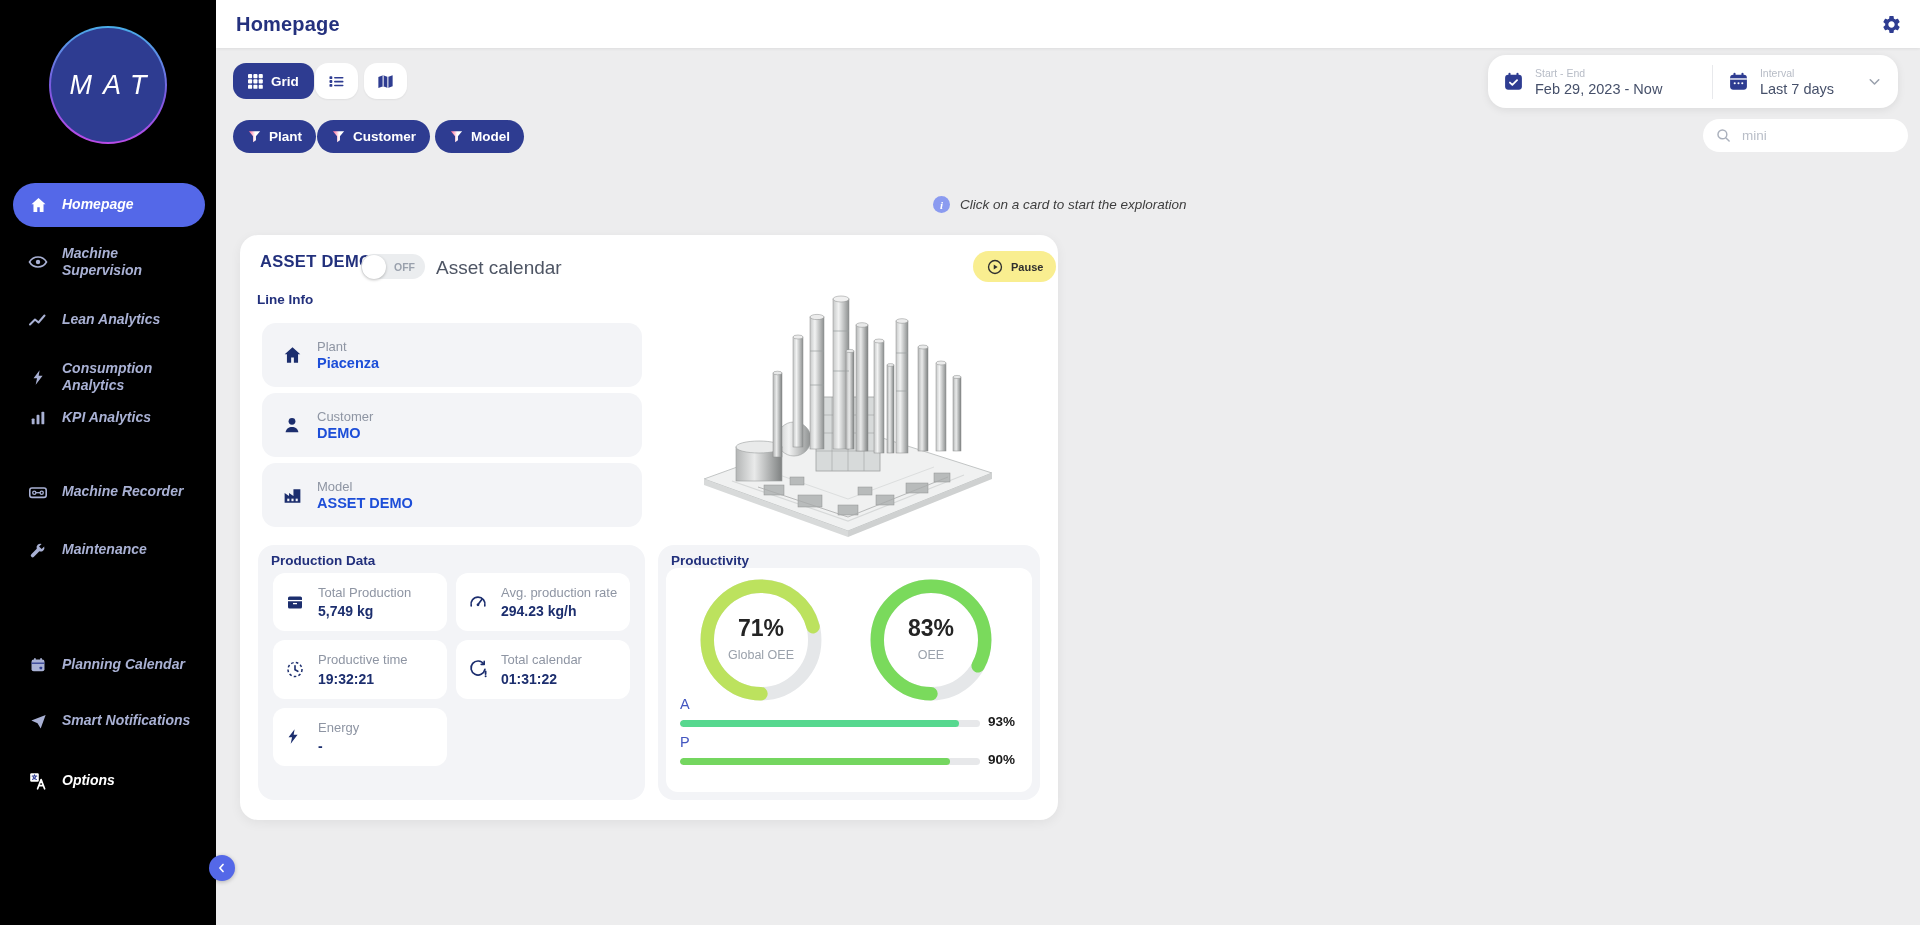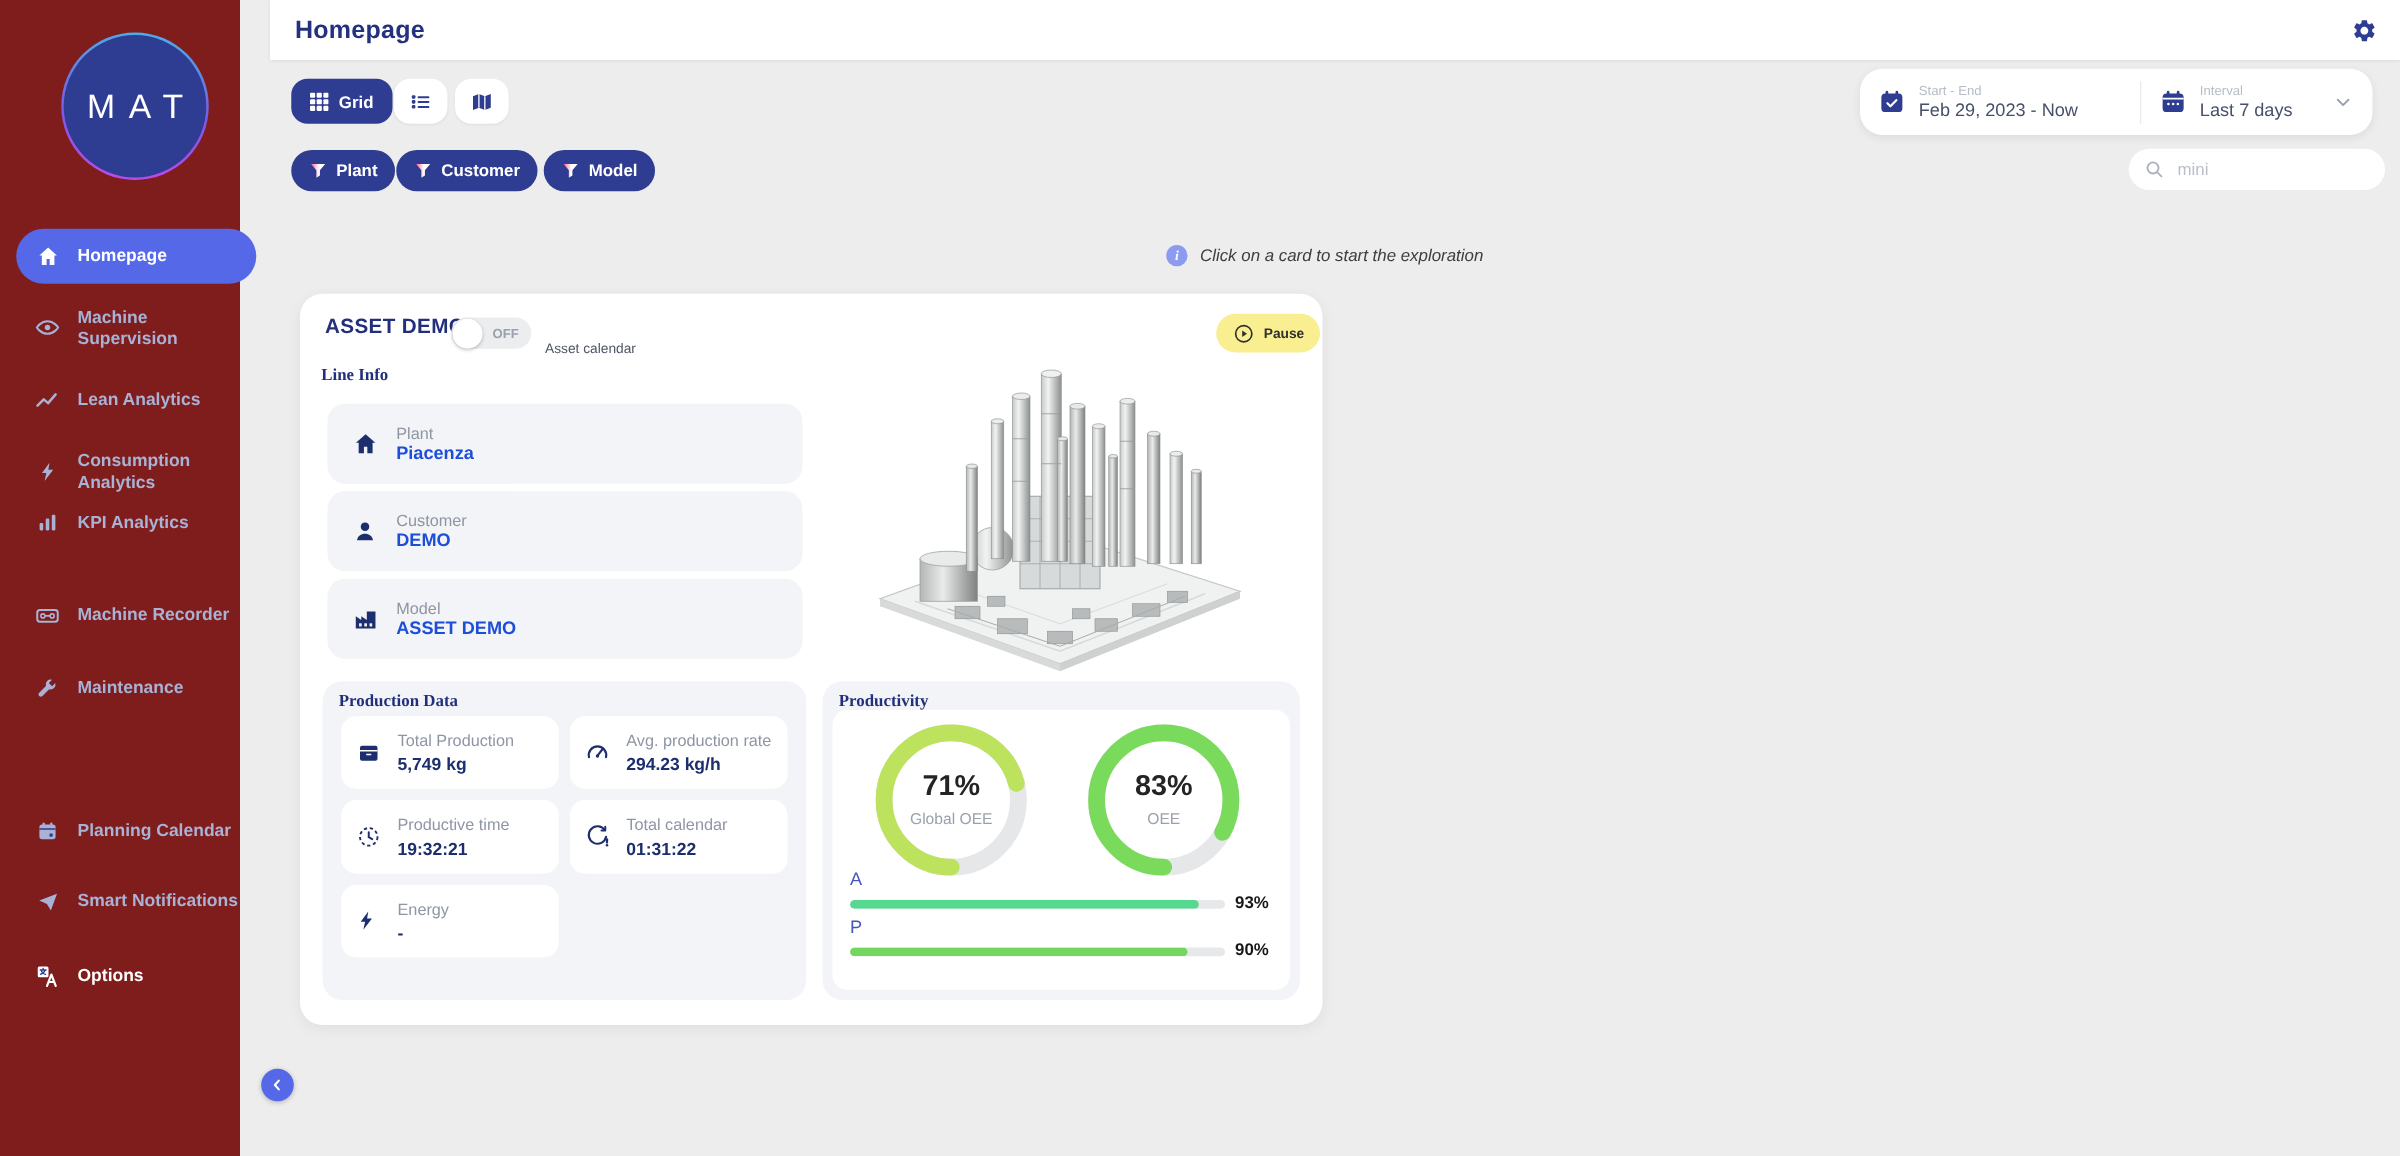--- a/index.html
+++ b/index.html
@@ -1,19 +1,19 @@
 <!DOCTYPE html>
 <html><head>
 <meta charset="utf-8">
 <style>
   html,body{margin:0;padding:0;background:#d8d9dc;font-family:"Liberation Sans",sans-serif;}
   #app{position:relative;width:1920px;height:925px;background:#ededee;overflow:hidden;}
 
   
-  .sidebar{position:absolute;left:0;top:0;bottom:0;width:192px;background:#7f1d1d;z-index:5;}
+  .sidebar{position:absolute;left:0;top:0;bottom:0;width:216px;background:#000000;z-index:5;font-style:italic;}
   .logo-ring{position:absolute;left:49px;top:26px;width:118px;height:118px;border-radius:50%;
     background:linear-gradient(185deg,#46b4ea 0%,#7b5ae0 55%,#c04ae8 100%);padding:2px;box-sizing:border-box;}
   .logo-inner{width:100%;height:100%;border-radius:50%;background:#2e3c91;display:flex;align-items:center;justify-content:center;}
   .logo-text{color:#fff;font-size:27px;font-weight:400;letter-spacing:11px;margin-left:11px;}
   .nav-item{position:absolute;left:13px;width:192px;min-height:44px;border-radius:22px;display:flex;align-items:center;
     gap:13px;padding:4px 6px 4px 14px;box-sizing:border-box;color:#a9b1d4;cursor:pointer;}
   .nav-item.active{background:#5468e8;color:#fff;}
   .nav-item.bright{color:#fff;}
   .ni{width:22px;height:22px;flex:0 0 22px;display:flex;align-items:center;justify-content:center;}
   .nl{font-size:14px;font-weight:700;line-height:1.25;width:132px;}
@@ -54,26 +54,26 @@
   .hint-text{font-style:italic;font-size:13.5px;color:#3e3e3e;}
 
   
   .card{position:absolute;left:240px;top:235px;width:818px;height:585px;background:#fff;border-radius:18px;
     box-shadow:0 3px 12px rgba(0,0,0,.06);cursor:pointer;}
   .card-title{position:absolute;left:20px;top:17px;font-size:16.5px;font-weight:800;color:#22307c;letter-spacing:.3px;}
   .toggle{position:absolute;left:121px;top:19px;width:64px;height:25px;border-radius:13px;background:#ebedef;cursor:pointer;}
   .knob{position:absolute;left:1px;top:0.5px;width:24px;height:24px;border-radius:50%;background:#fff;
     box-shadow:0 1px 3px rgba(0,0,0,.25);}
   .off{position:absolute;right:10px;top:7px;font-size:10.5px;font-weight:800;color:#9aa1ad;}
-  .toggle-label{position:absolute;left:196px;top:22px;font-size:11px;color:#4e5564;margin-top:16px;}
+  .toggle-label{position:absolute;left:196px;top:22px;font-size:19px;color:#4e5564;}
   .pause{position:absolute;left:733px;top:16px;height:31px;background:#f9ee90;border-radius:16px;display:flex;
     align-items:center;gap:7px;padding:0 13px;cursor:pointer;}
   .pause span{font-size:11px;font-weight:800;color:#2f2f2f;}
 
-  .sec-title{font-size:13.5px;font-weight:800;color:#22307c;font-family:Liberation Serif, serif;}
+  .sec-title{font-size:13.5px;font-weight:800;color:#22307c;}
   .li-title{position:absolute;left:17px;top:57px;}
   .inforow{position:absolute;left:22px;width:380px;height:64px;background:#f3f4f7;border-radius:14px;display:flex;
     align-items:center;gap:14px;padding-left:19px;box-sizing:border-box;}
   .ir-label{font-size:13px;color:#8e95a3;margin-bottom:1px;}
   .ir-value{font-size:14.5px;font-weight:800;color:#1d4ed8;}
 
   .factory{position:absolute;left:458px;top:46px;width:300px;height:262px;}
 
   .panel{position:absolute;top:310px;height:255px;background:#f3f4f7;border-radius:16px;box-sizing:border-box;}
   #prod-panel{left:18px;width:387px;}

